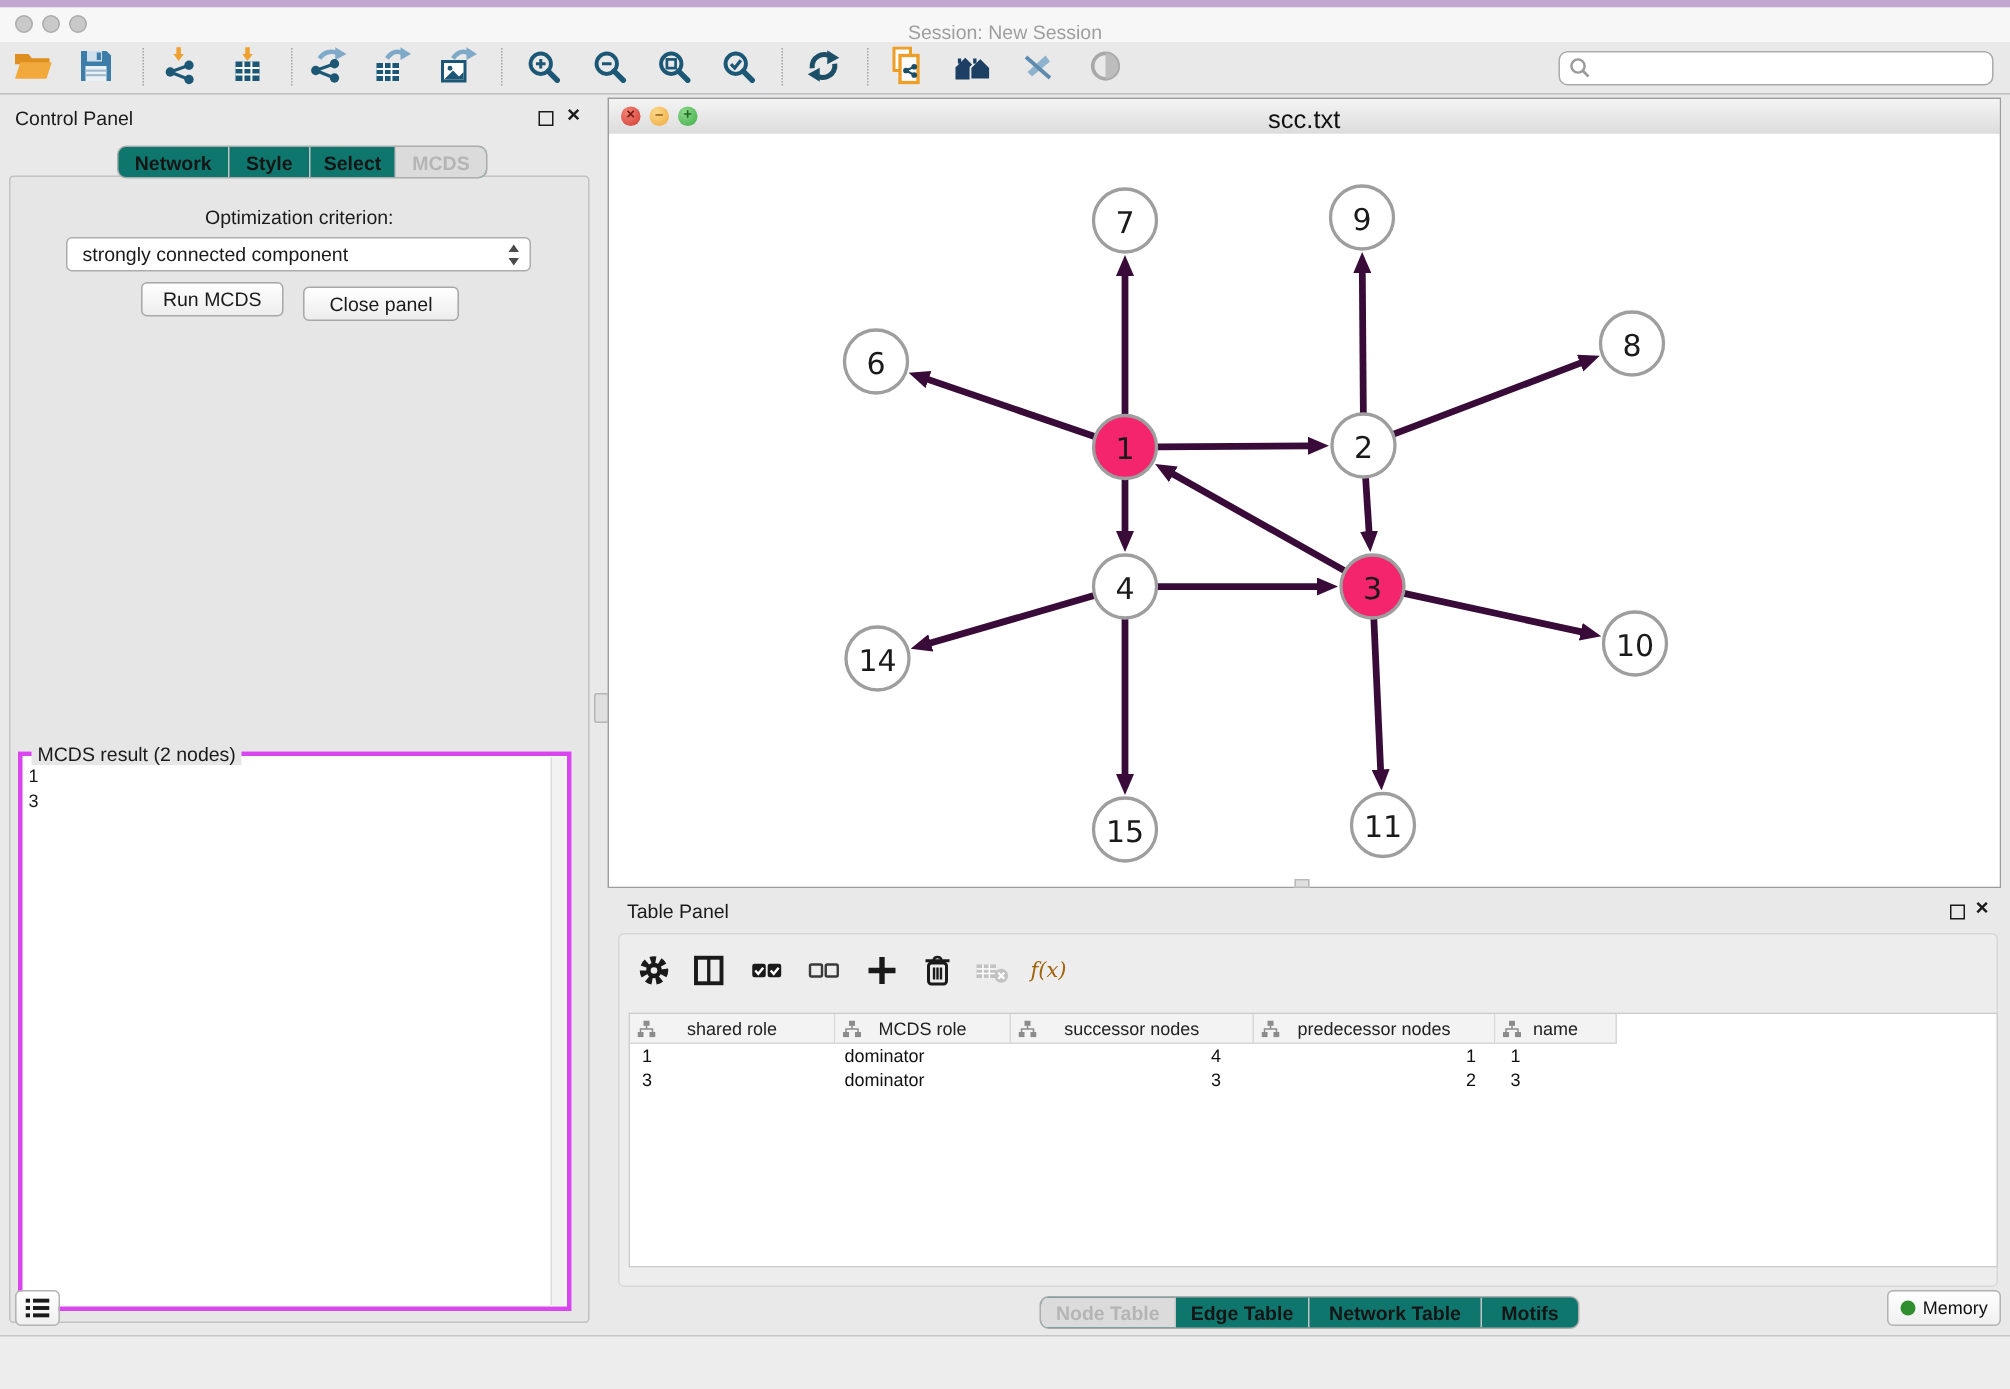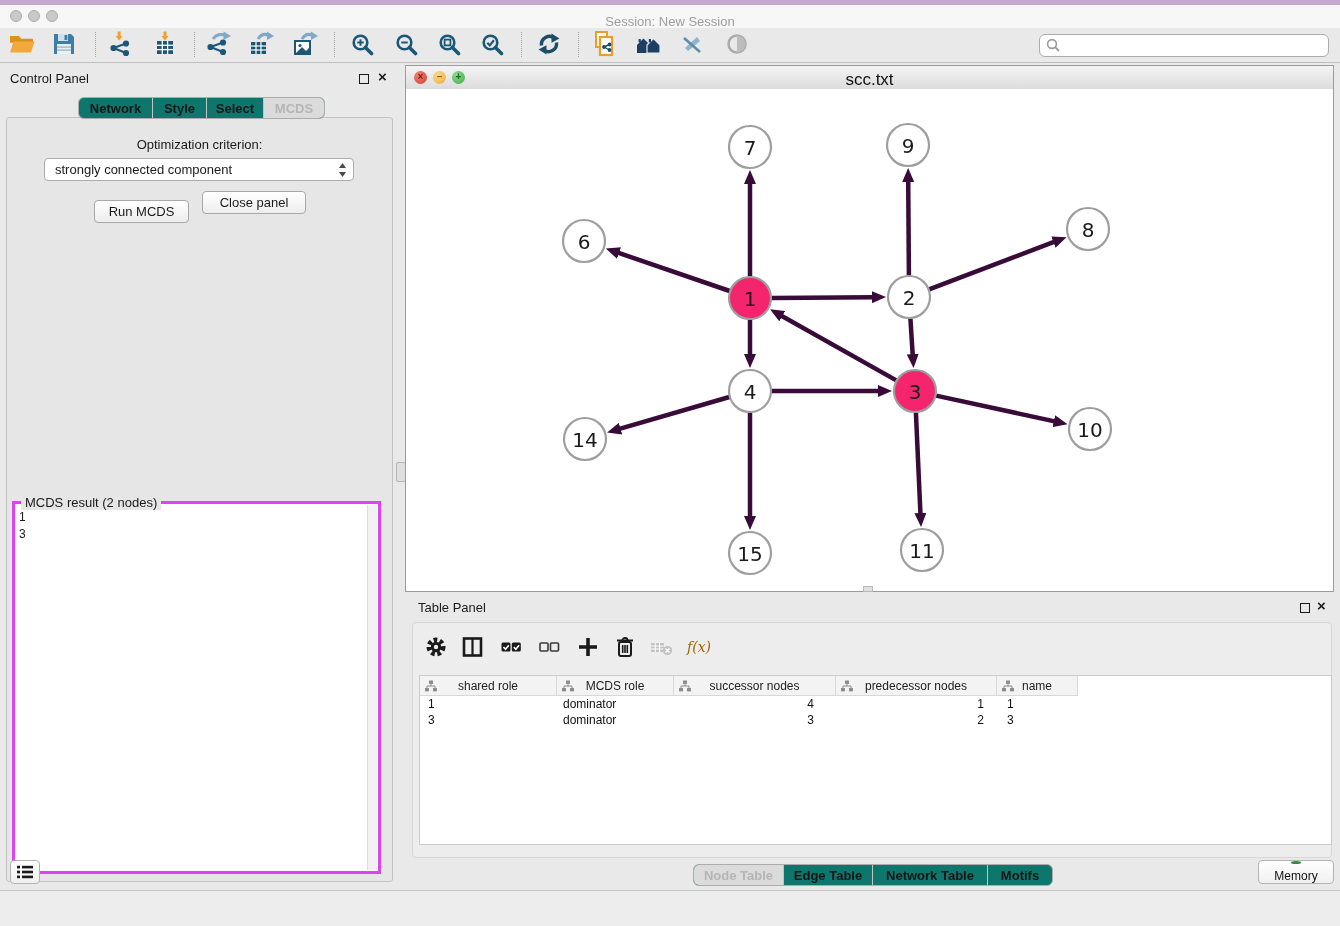--- a/index.html
+++ b/index.html
@@ -66,21 +66,21 @@
   #table-header-row{display:flex;height:20px;}
   .th{position:relative;box-sizing:border-box;background:#F3F3F3;border-right:1px solid #D8D8D8;border-bottom:1px solid #D8D8D8;
       display:flex;align-items:center;justify-content:center;font-size:12px;color:#222;}
   .th svg{position:absolute;left:5px;top:4px;}
   .tr{display:flex;height:16px;font-size:12px;color:#111;align-items:center;}
   .td{box-sizing:border-box;overflow:hidden;white-space:nowrap;}
 
   
   #statusbar{left:0;top:890px;width:1340px;height:36px;background:#EDEDED;border-top:1px solid #C8C8C8;box-sizing:border-box;}
   .sb-btn{position:absolute;top:860px;height:24px;border:1px solid #B3B3B3;border-radius:4px;
-          background:linear-gradient(#FFFFFF,#F0F0F0);box-sizing:border-box;display:flex;align-items:center;justify-content:center;gap:5px;flex-direction:column;}
+          background:linear-gradient(#FFFFFF,#F0F0F0);box-sizing:border-box;display:flex;align-items:center;justify-content:center;gap:5px;}
   #memory-dot{width:10px;height:10px;border-radius:50%;background:#2F8F2F;}
   #memory-label{font-size:12px;color:#111;}
 </style>
 </head>
 <body>
 
 <div id="app">
 
   <div class="abs" id="accent"></div>
   <div class="abs" id="titlebar">
@@ -274,21 +274,21 @@
   <div class="abs" id="cp-body"></div>
 
   <div class="abs" id="criterion">
     <span>strongly connected component</span>
     <svg width="9" height="16" viewBox="0 0 9 16">
         <path d="M4.5 1 L8 6 H1 Z" fill="#4A4A4A"></path>
         <path d="M4.5 15 L1 10 H8 Z" fill="#4A4A4A"></path>
       </svg>
   </div>
   <div class="abs" id="opt-label">Optimization criterion:</div>
-  <div class="btn" style="left:94px;top:200px;width:95px">Run MCDS</div>
+  <div class="btn" style="left:94px;top:188px;width:95px">Run MCDS</div>
   <div class="btn" style="left:202px;top:191px;width:104px">Close panel</div>
 
   <div class="abs" id="mcds-result">
     <span id="mcds-legend">MCDS result (2 nodes)</span>
     <div id="mcds-result-text">
         <div>1</div>
         <div>3</div>
       </div>
     <div id="mcds-scroll"></div>
   </div>

